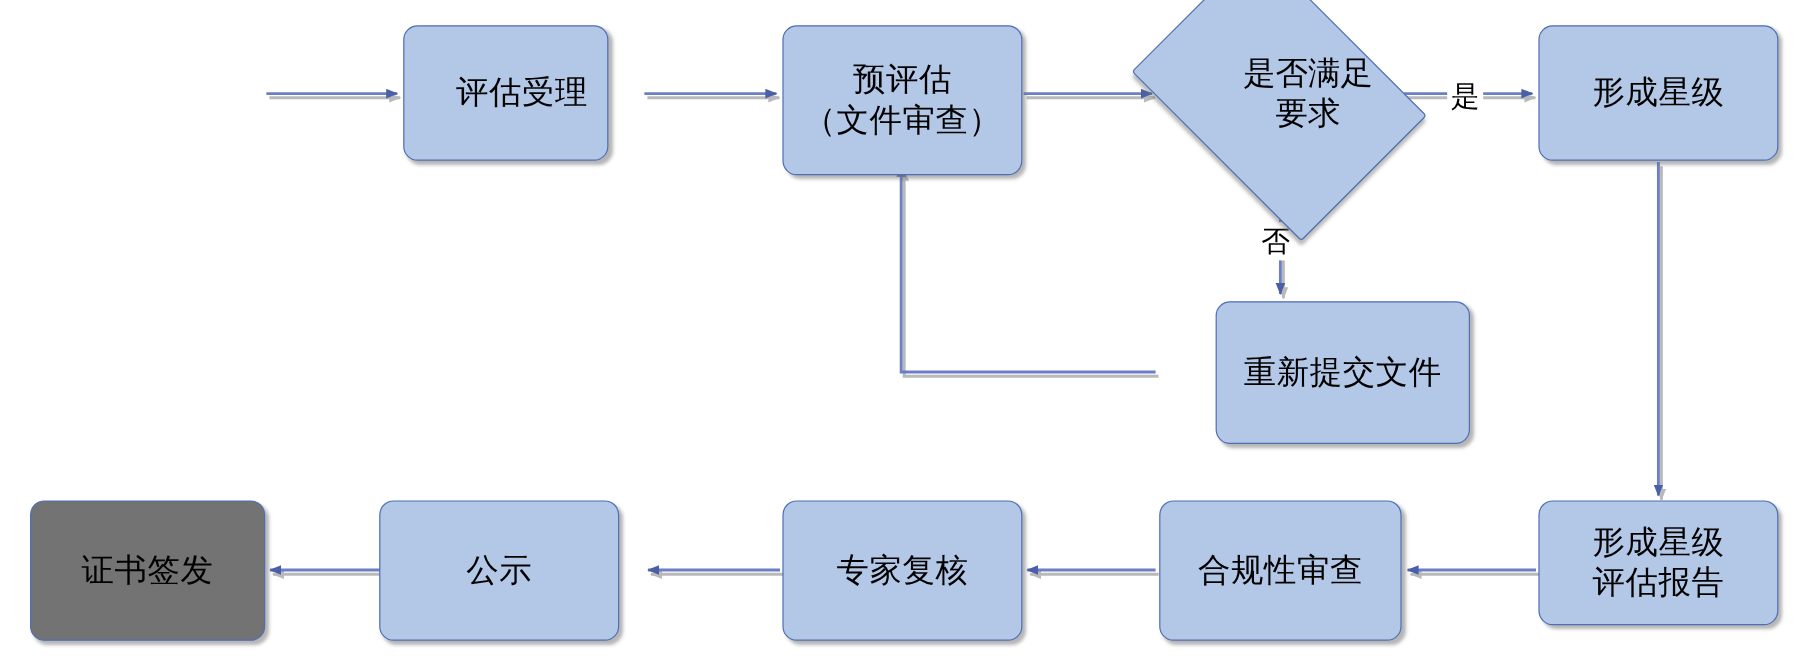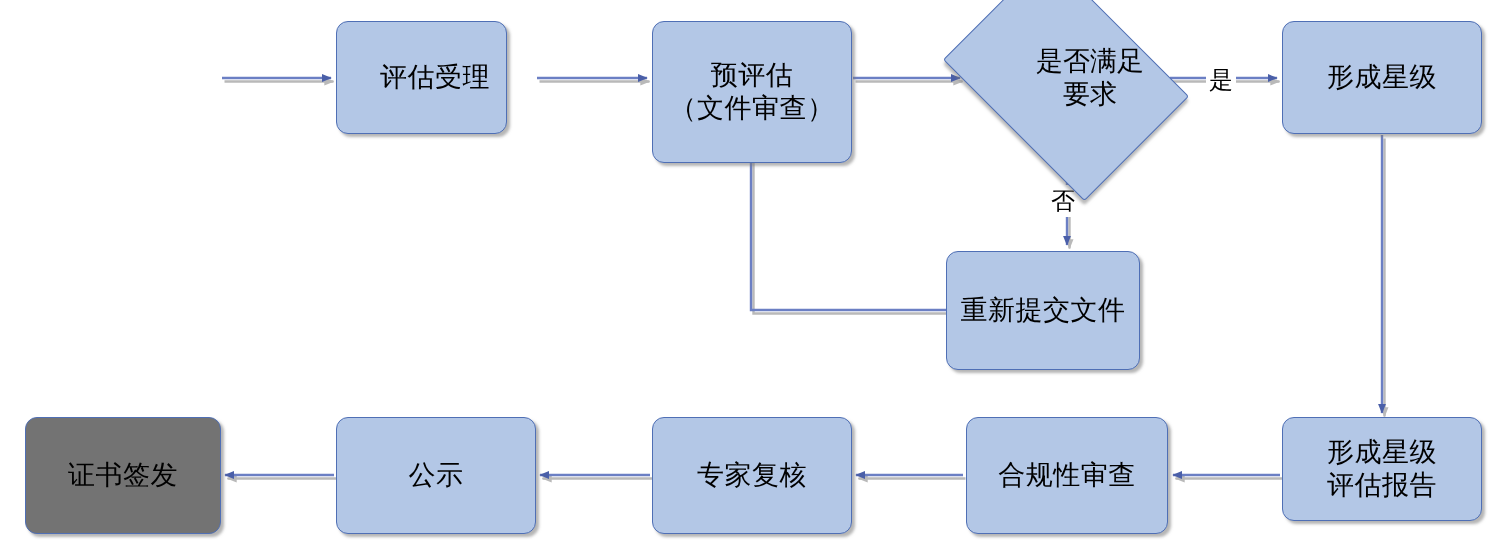--- a/index.html
+++ b/index.html
@@ -103,36 +103,36 @@
       <path d="M334,475 L225,475" marker-end="url(#ah)"></path>
     </g>
   </svg>
 
   <div class="edge-label" style="left:1206px;top:64px;">是</div>
   <div class="edge-label" style="left:1048px;top:185px;">否</div>
 
 
   <div class="node blue" style="left:336px;top:21px;width:171px;height:113px;padding-left:27px;">评估受理</div>
 
-  <div class="node blue" style="left:652px;top:21px;width:200px;height:142px;">预评估
+  <div class="node blue" style="left:652px;top:21px;width:200px;height:125px;">预评估
 （文件审查）</div>
 
   <div class="diamond" style="left:966px;top:4px;width:200px;height:148px;">
     <span class="shape"></span>
     <span class="dlabel">是否满足
 要求</span>
   </div>
 
   <div class="node blue" style="left:1282px;top:21px;width:200px;height:113px;">形成星级</div>
 
-  <div class="node blue" style="left:946px;top:251px;width:194px;height:119px;">重新提交文件</div>
+  <div class="node blue" style="left:1013px;top:251px;width:212px;height:119px;">重新提交文件</div>
 
   <div class="node red" style="left:25px;top:417px;width:196px;height:117px;">证书签发</div>
 
-  <div class="node blue" style="left:336px;top:417px;width:200px;height:117px;">公示</div>
+  <div class="node blue" style="left:316px;top:417px;width:200px;height:117px;">公示</div>
 
   <div class="node blue" style="left:966px;top:417px;width:202px;height:117px;">合规性审查</div>
 
   <div class="node blue" style="left:652px;top:417px;width:200px;height:117px;">专家复核</div>
 
   <div class="node blue" style="left:1282px;top:417px;width:200px;height:104px;">形成星级
 评估报告</div>
 
 </div>
 

